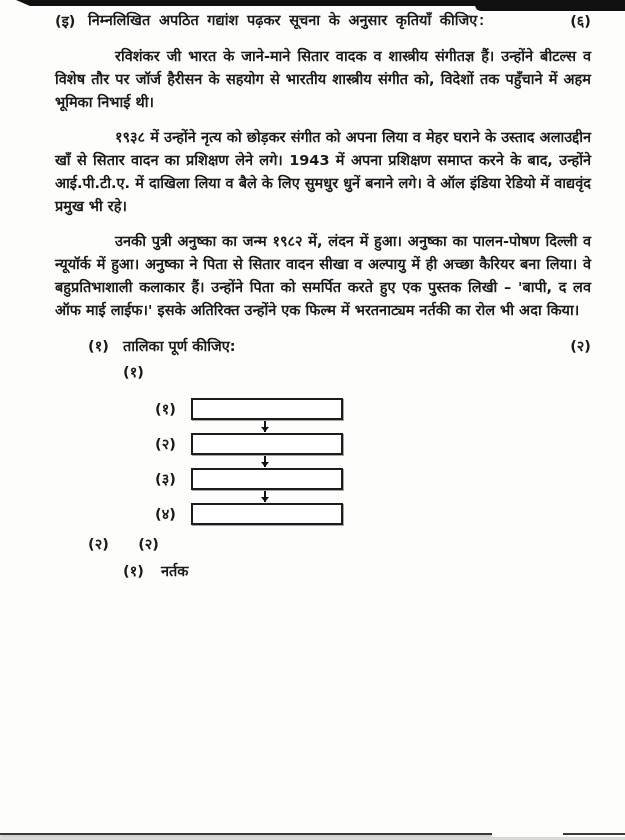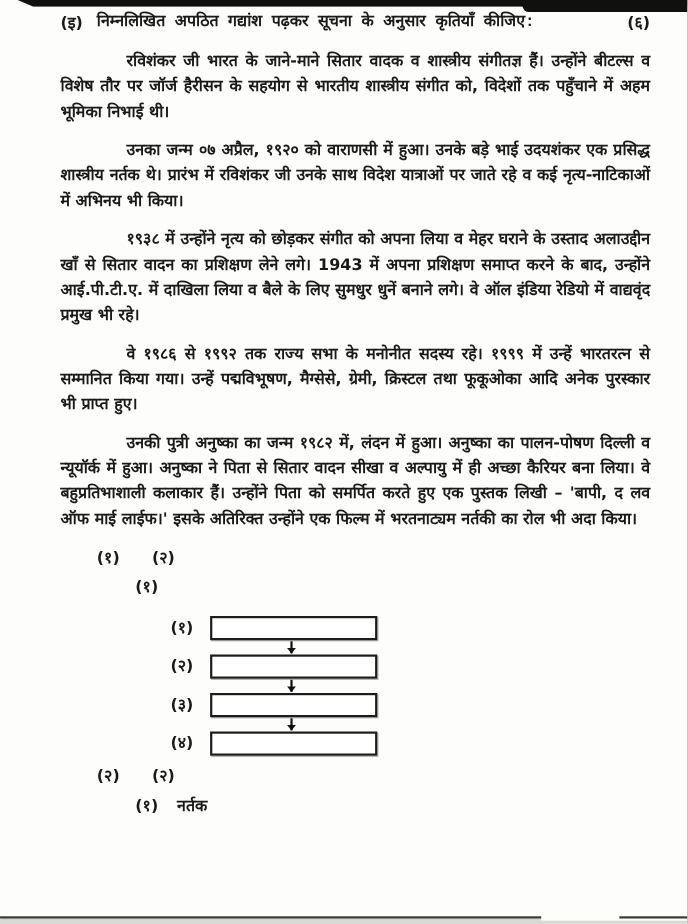--- a/index.html
+++ b/index.html
@@ -91,30 +91,29 @@
   <div class="content">
 
     <div class="hdr">
       <div class="hdr-marker">(इ)</div>
       <div class="hdr-title">निम्नलिखित अपठित गद्यांश पढ़कर सूचना के अनुसार कृतियाँ कीजिए:</div>
       <div class="hdr-marks">(६)</div>
     </div>
 
     <div class="passage">
       <p>रविशंकर जी भारत के जाने-माने सितार वादक व शास्त्रीय संगीतज्ञ हैं। उन्होंने बीटल्स व विशेष तौर पर जॉर्ज हैरीसन के सहयोग से भारतीय शास्त्रीय संगीत को, विदेशों तक पहुँचाने में अहम भूमिका निभाई थी।</p>
-      <p>उनका जन्म ०७ अप्रैल, १९२० को वाराणसी में हुआ। उनके बड़े भाई उदयशंकर एक प्रसिद्ध शास्त्रीय नर्तक थे। प्रारंभ में रविशंकर जी उनके साथ विदेश यात्राओं पर जाते रहे व कई नृत्य-नाटिकाओं में अभिनय भी किया।</p>
       <p>१९३८ में उन्होंने नृत्य को छोड़कर संगीत को अपना लिया व मेहर घराने के उस्ताद अलाउद्दीन खाँ से सितार वादन का प्रशिक्षण लेने लगे। 1943 में अपना प्रशिक्षण समाप्त करने के बाद, उन्होंने आई.पी.टी.ए. में दाखिला लिया व बैले के लिए सुमधुर धुनें बनाने लगे। वे ऑल इंडिया रेडियो में वाद्यवृंद प्रमुख भी रहे।</p>
-      <p>वे १९८६ से १९९२ तक राज्य सभा के मनोनीत सदस्य रहे। १९९९ में उन्हें भारतरत्न से सम्मानित किया गया। उन्हें पद्मविभूषण, मैग्सेसे, ग्रेमी, क्रिस्टल तथा फूकूओका आदि अनेक पुरस्कार भी प्राप्त हुए।</p>
       <p>उनकी पुत्री अनुष्का का जन्म १९८२ में, लंदन में हुआ। अनुष्का का पालन-पोषण दिल्ली व न्यूयॉर्क में हुआ। अनुष्का ने पिता से सितार वादन सीखा व अल्पायु में ही अच्छा कैरियर बना लिया। वे बहुप्रतिभाशाली कलाकार हैं। उन्होंने पिता को समर्पित करते हुए एक पुस्तक लिखी – 'बापी, द लव ऑफ माई लाईफ।' इसके अतिरिक्त उन्होंने एक फिल्म में भरतनाट्यम नर्तकी का रोल भी अदा किया।</p>
     </div>
 
     <div class="questions">
 
       <div class="q-row">
         <div class="q-num">(१)</div>
+        <div class="q-text">तालिका पूर्ण कीजिए:</div>
         <div class="q-marks">(२)</div>
       </div>
       <div class="sub-row">
         <div class="sub-num">(१)</div>
       </div>
 
       <div class="flowchart">
         <div class="fc-row">
           <div class="fc-label">(१)</div>
           <div class="fc-box"></div>

